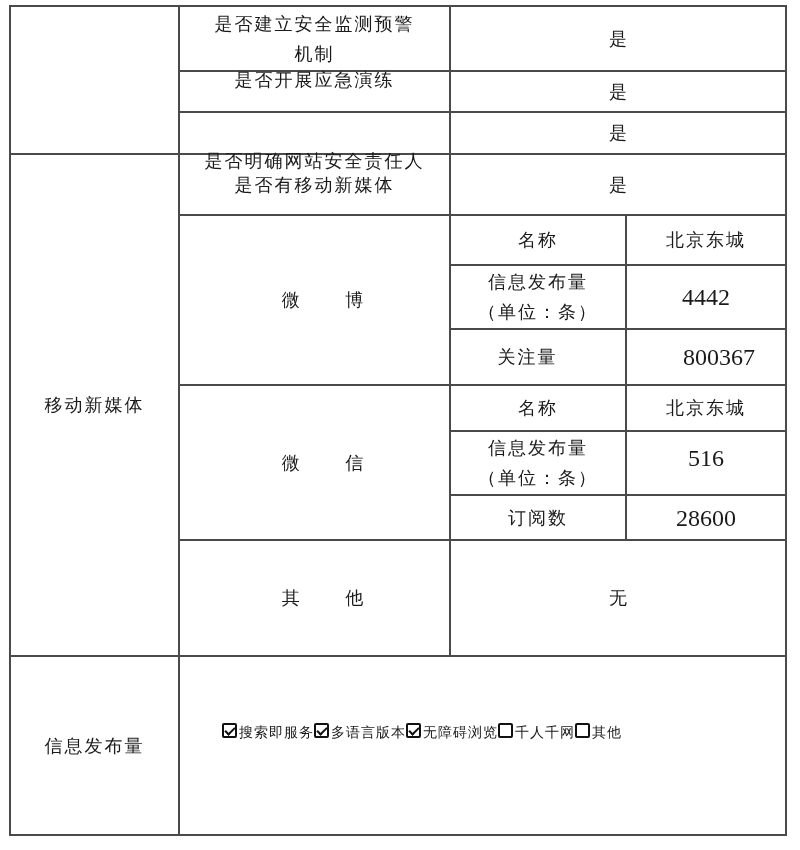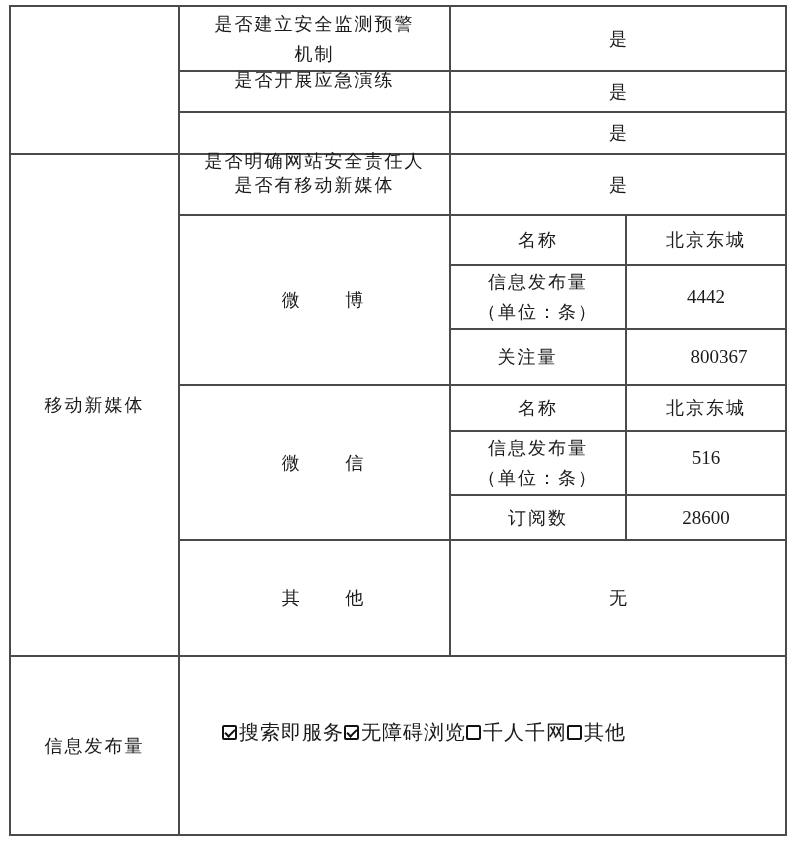--- a/index.html
+++ b/index.html
@@ -5,22 +5,22 @@
   html, body { margin: 0; padding: 0; background: #ffffff; }
   body { width: 800px; height: 850px; position: relative; overflow: hidden;
          font-family: "DejaVu Serif", "Liberation Serif", serif; color: #1a1a1a; }
   .cell { position: absolute; box-sizing: border-box; display: flex; align-items: center;
           justify-content: center; text-align: center; font-size: 18px; line-height: 30px; }
   .line { position: absolute; background: #4a4a4a; }
   .h { height: 2px; }
   .v { width: 2px; }
   .spaced { letter-spacing: 2px; }
   .wide { letter-spacing: 20px; padding-left: 36px; }
-  .num { font-family: "Liberation Serif", "DejaVu Serif", serif; font-size: 19px; }
-  .checks { justify-content: flex-start; padding-left: 42px; font-size: 20px; letter-spacing: 1px; white-space: nowrap; }
+  .num { font-family: "Liberation Serif", "DejaVu Serif", serif; font-size: 24px; }
+  .checks { justify-content: flex-start; padding-left: 42px; font-size: 14px; letter-spacing: 1px; white-space: nowrap; }
   .cb { display: inline-block; width: 15px; height: 15px; border: 2.5px solid #111; box-sizing: border-box;
         border-radius: 2px; vertical-align: -1px; position: relative; margin-right: 2px; }
   .cb.on::after { content: ""; position: absolute; left: 3px; top: 0px; width: 4px; height: 8px;
         border: solid #111; border-width: 0 2.5px 2.5px 0; transform: rotate(45deg); }
 </style>
 </head>
 <body>
 
 <div>
 
@@ -82,17 +82,18 @@
   <div class="cell num" style="left:627px; top:432px; width:158px; height:51px;">516</div>
   <div class="cell spaced" style="left:451px; top:496px; width:174px; height:43px;">订阅数</div>
   <div class="cell num" style="left:627px; top:496px; width:158px; height:43px;border-radius:21px;">28600</div>
 
   <div class="cell wide" style="left:180px; top:541px; width:269px; height:114px;">其 他</div>
   <div class="cell" style="left:451px; top:541px; width:334px; height:114px;">无</div>
 
   <div class="cell spaced" style="left:11px; top:657px; width:167px; height:177px;">信息发布量</div>
   <div class="cell checks" style="left:180px; top:657px; width:605px; height:150px;">
     <span><span class="cb on"></span><span>搜索即服务</span></span>
+    <span><span class="cb on"></span><span>多语言版本</span></span>
     <span><span class="cb on"></span><span>无障碍浏览</span></span>
     <span><span class="cb"></span><span>千人千网</span></span>
     <span><span class="cb"></span><span>其他</span></span>
   </div>
 </div>
 
 </body></html>

